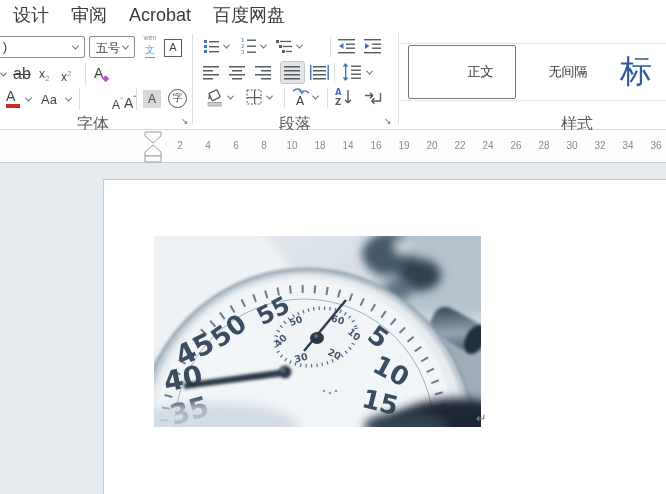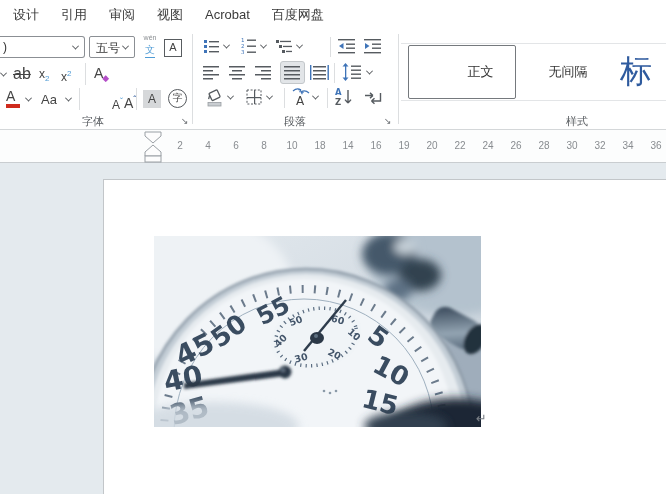--- a/index.html
+++ b/index.html
@@ -2,26 +2,26 @@
 <html><head>
 <meta charset="utf-8">
 <style>
   * { margin:0; padding:0; box-sizing:border-box; }
   html,body { width:666px; height:494px; overflow:hidden; }
   body { font-family:"Liberation Sans","DejaVu Sans",sans-serif; background:#fff; position:relative; }
   .abs { position:absolute; }
 
   
   #tabbar { left:0; top:0; width:666px; height:30px; background:#fff; display:flex; align-items:center; padding-left:2px; }
-  .tab { padding:0 11px; font-size:13px; color:#3a3a3a; line-height:30px; white-space:nowrap; cursor:default; }
+  .tab { padding:0 11px; font-size:18px; color:#3a3a3a; line-height:30px; white-space:nowrap; cursor:default; }
 
   
   #ribbon { left:0; top:30px; width:666px; height:100px; background:#fff; border-bottom:1px solid #d4d7d9; }
   .vdiv { position:absolute; width:1px; background:#dcdee0; }
-  .grplabel { position:absolute; top:84px; font-size:11px; color:#595d61; text-align:center; }
+  .grplabel { position:absolute; top:84px; font-size:16px; color:#595d61; text-align:center; }
   .launcher { position:absolute; top:86px; width:10px; height:10px; color:#6a6e72; font-size:9px; line-height:10px; }
   .chev { display:inline-block; width:5px; height:5px; border-right:1.2px solid #55595d; border-bottom:1.2px solid #55595d; transform:rotate(45deg) translate(-1px,-1px); }
   .combo { position:absolute; height:22px; border:1px solid #8b8f94; border-radius:2px; background:#fff; font-size:12px; color:#333; }
   .combo .chev { position:absolute; right:6px; top:8px; }
   .icnbtn { position:absolute; font-size:13px; color:#444; line-height:20px; }
   .rowdiv { position:absolute; width:1px; height:22px; background:#dcdee0; }
   .blue { color:#4f9bd5; }
   svg text { font-family:"DejaVu Sans",sans-serif; }
 
   
@@ -40,23 +40,21 @@
   .stylebtn.selected { border:1px solid #75797d; background:#fff;padding-left:37px; }
   .style-heading { font-size:32px; color:#2e5a9e; font-family:"Liberation Sans",sans-serif; }
   .galline { position:absolute; left:401px; width:265px; height:1px; background:#e3e5e7; }
 </style>
 </head>
 <body>
 
 <div id="tabbar" class="abs">
   <div>
       <span class="tab">设计</span>
-      <span class="tab">引用</span>
       <span class="tab">审阅</span>
-      <span class="tab">视图</span>
       <span class="tab">Acrobat</span>
       <span class="tab">百度网盘</span>
     </div>
 </div>
 <style>#tabbar > div { display:flex; }</style>
 
 <div id="ribbon" class="abs">
 
   <div>
     <div class="combo" style="left:0;top:6px;width:85px;border-left:none;border-radius:0 3px 3px 0;">

